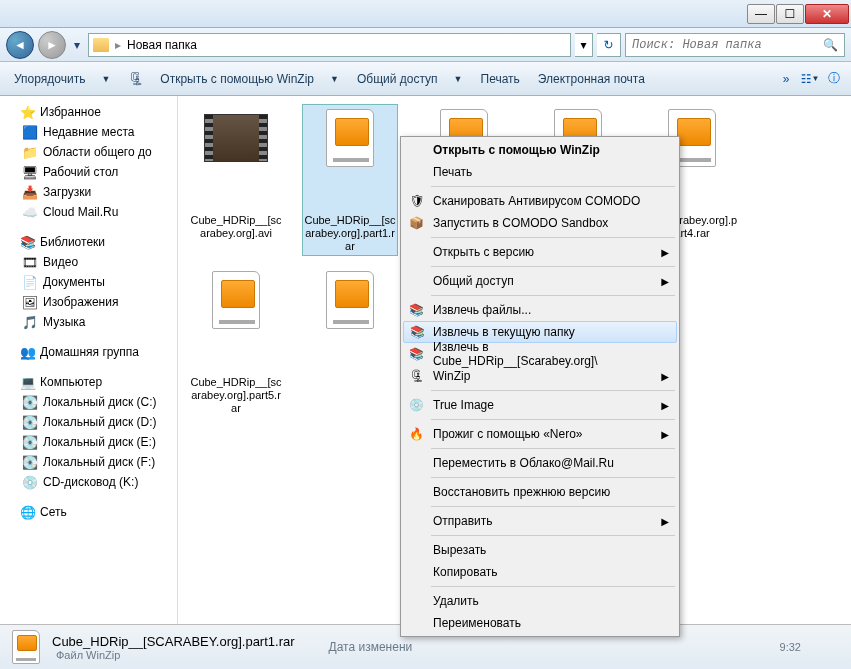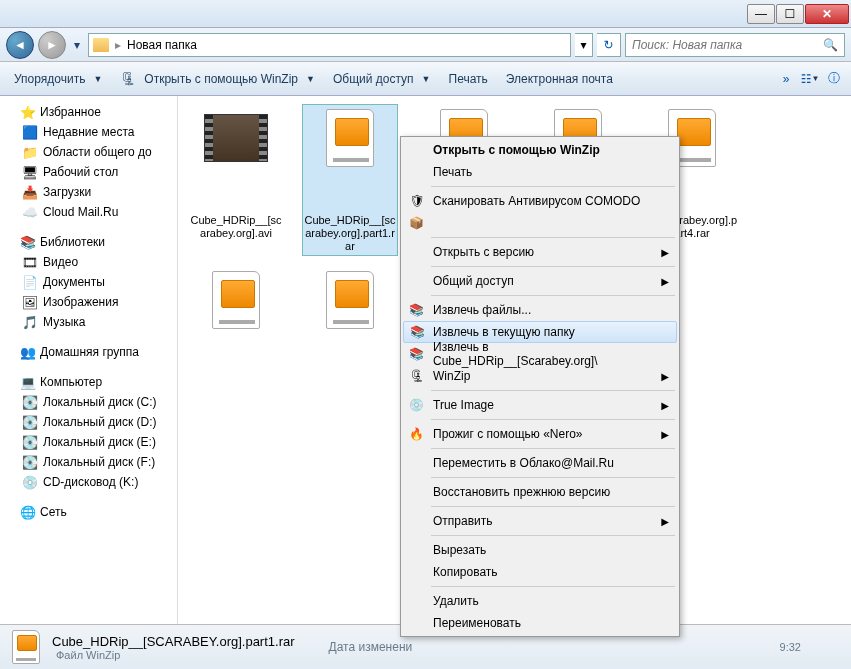--- a/index.html
+++ b/index.html
@@ -16,26 +16,26 @@
 
 .addr-row { height: 34px; background: linear-gradient(to bottom, #eef5fc, #dce8f4); display: flex; align-items: center; padding: 3px 6px; gap: 4px; border-bottom: 1px solid #bbb; }
 .nav-btn { width: 28px; height: 28px; border-radius: 50%; background: radial-gradient(circle at 30% 30%, #6ac, #369); border: 1px solid #247; display: flex; align-items: center; justify-content: center; color: #fff; cursor: pointer; }
 .nav-btn.disabled { background: radial-gradient(circle at 30% 30%, #ccc, #999); border-color: #888; }
 .nav-dd { width: 14px; height: 20px; cursor: pointer; display: flex; align-items: center; justify-content: center; color: #247; }
 .addr-bar { flex: 1; height: 24px; background: #fff; border: 1px solid #8aa; display: flex; align-items: center; padding: 0 4px; gap: 6px; }
 .folder-ico { width: 16px; height: 14px; background: linear-gradient(to bottom, #fd8, #eb5); border-radius: 1px; }
 .addr-dd { height: 24px; width: 18px; border: 1px solid #8aa; border-left: none; display: flex; align-items: center; justify-content: center; cursor: pointer; background: #fff; }
 .refresh-btn { height: 24px; width: 24px; border: 1px solid #8aa; border-left: none; display: flex; align-items: center; justify-content: center; cursor: pointer; background: #fff; color: #05a; }
 .search-box { width: 220px; height: 24px; background: #fff; border: 1px solid #8aa; display: flex; align-items: center; padding: 0 6px; gap: 4px; }
-.search-box input { border: none; outline: none; flex: 1; color: #0369a1; font-style: italic; }
+.search-box input { border: none; outline: none; flex: 1; color: #0369a1; font-style: italic; font-family: Liberation Mono, monospace; }
 .search-ico { color: #05a; }
 
 
 .toolbar { height: 34px; background: linear-gradient(to bottom, #f5f9fd, #e4edf6, #d8e5f0); display: flex; align-items: center; padding: 0 6px; gap: 2px; border-bottom: 1px solid #aac; }
-.tb-btn { height: 26px; padding: 0 8px; display: flex; align-items: center; gap: 8px; cursor: pointer; border-radius: 2px; color: #1a3a5a; }
+.tb-btn { height: 26px; padding: 0 8px; display: flex; align-items: center; gap: 16px; cursor: pointer; border-radius: 2px; color: #1a3a5a; }
 .tb-dd { font-size: 9px; color: #1a3a5a; }
 .tb-right { margin-left: auto; display: flex; gap: 2px; }
 .tb-ico { width: 22px; height: 22px; display: flex; align-items: center; justify-content: center; cursor: pointer; color: #05a; }
 
 
 .body { display: flex; height: 530px; }
 .sidebar { width: 178px; background: #fff; padding: 6px 4px; overflow-y: auto; border-right: 1px solid #ddd; }
 .side-group { margin-bottom: 10px; }
 .side-hdr { display: flex; align-items: center; gap: 4px; padding: 2px 2px; font-weight: normal; cursor: pointer; }
 .side-item { display: flex; align-items: center; gap: 5px; padding: 2px 2px 2px 18px; cursor: pointer; white-space: nowrap; overflow: hidden; }
@@ -251,20 +251,21 @@
         <div class="file">
           <div class="file-ico">
             <div class="rar-ico"></div>
           </div>
           <div class="file-lbl">__[scarabey.org].part4.rar</div>
         </div>
         <div class="file">
           <div class="file-ico">
             <div class="rar-ico"></div>
           </div>
+          <div class="file-lbl">Cube_HDRip__[scarabey.org].part5.rar</div>
         </div>
         <div class="file">
           <div class="file-ico">
             <div class="rar-ico"></div>
           </div>
         </div>
       </div>
   </div>
 </div>
 
@@ -275,20 +276,21 @@
     <div class="ctx-item">
       <span>Печать</span>
     </div>
     <div class="ctx-sep"></div>
     <div class="ctx-item">
       <span class="ctx-ico">🛡</span>
       <span>Сканировать Антивирусом COMODO</span>
     </div>
     <div class="ctx-item">
       <span class="ctx-ico">📦</span>
+      <span>Запустить в COMODO Sandbox</span>
     </div>
     <div class="ctx-sep"></div>
     <div class="ctx-item">
       <span>Открыть с версию</span>
       <span class="ctx-arrow">▶</span>
     </div>
     <div class="ctx-sep"></div>
     <div class="ctx-item">
       <span>Общий доступ</span>
       <span class="ctx-arrow">▶</span>

